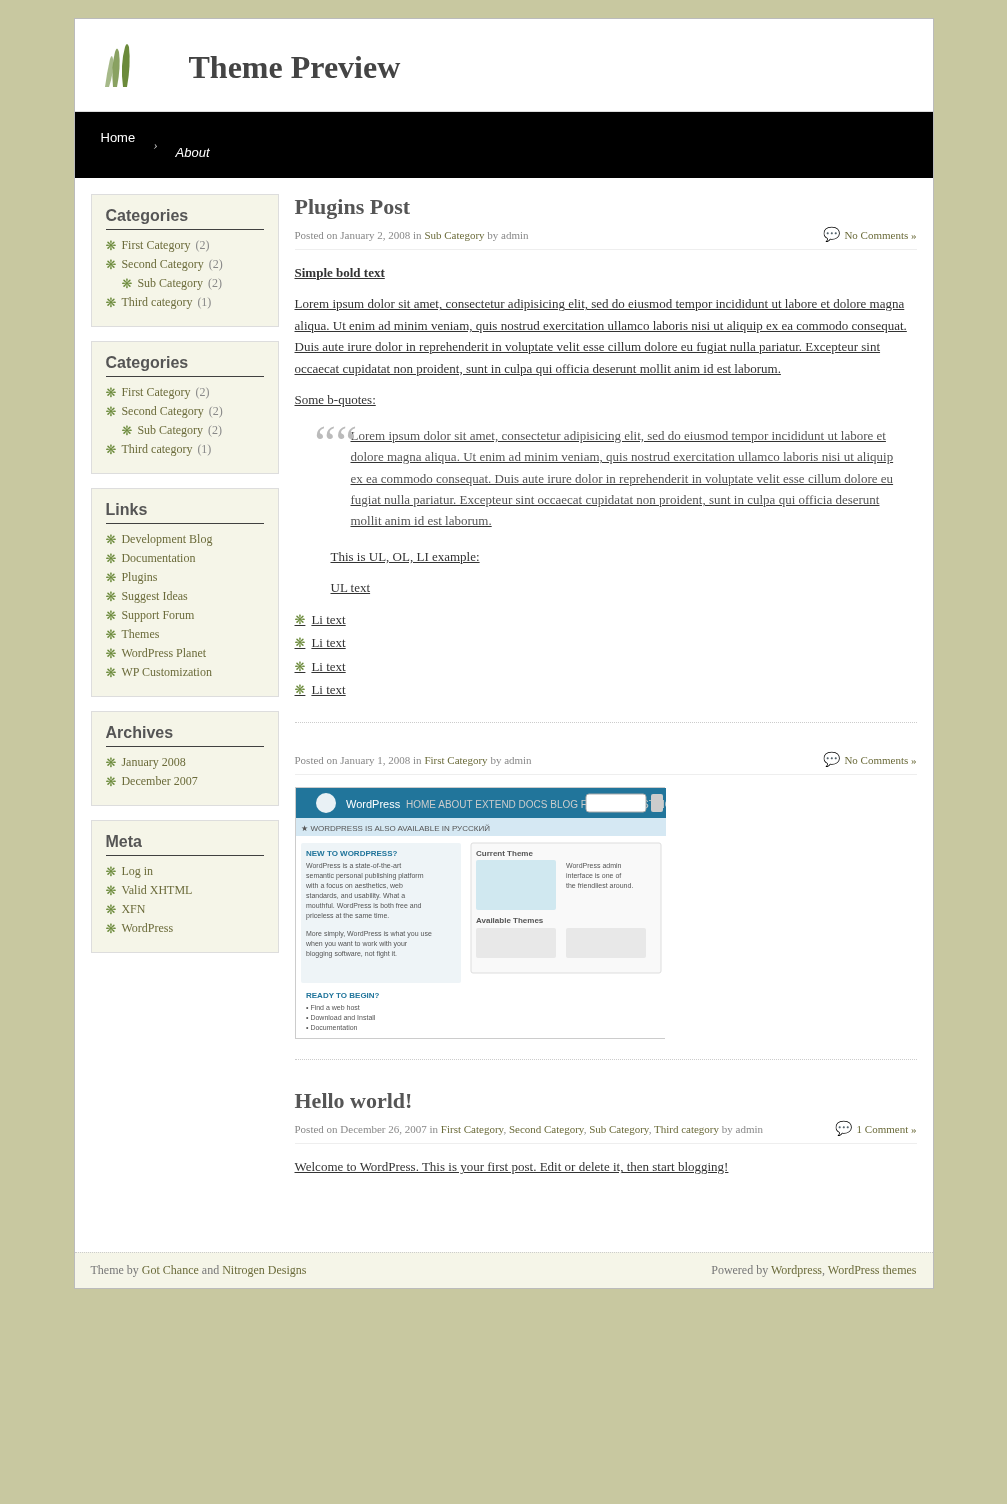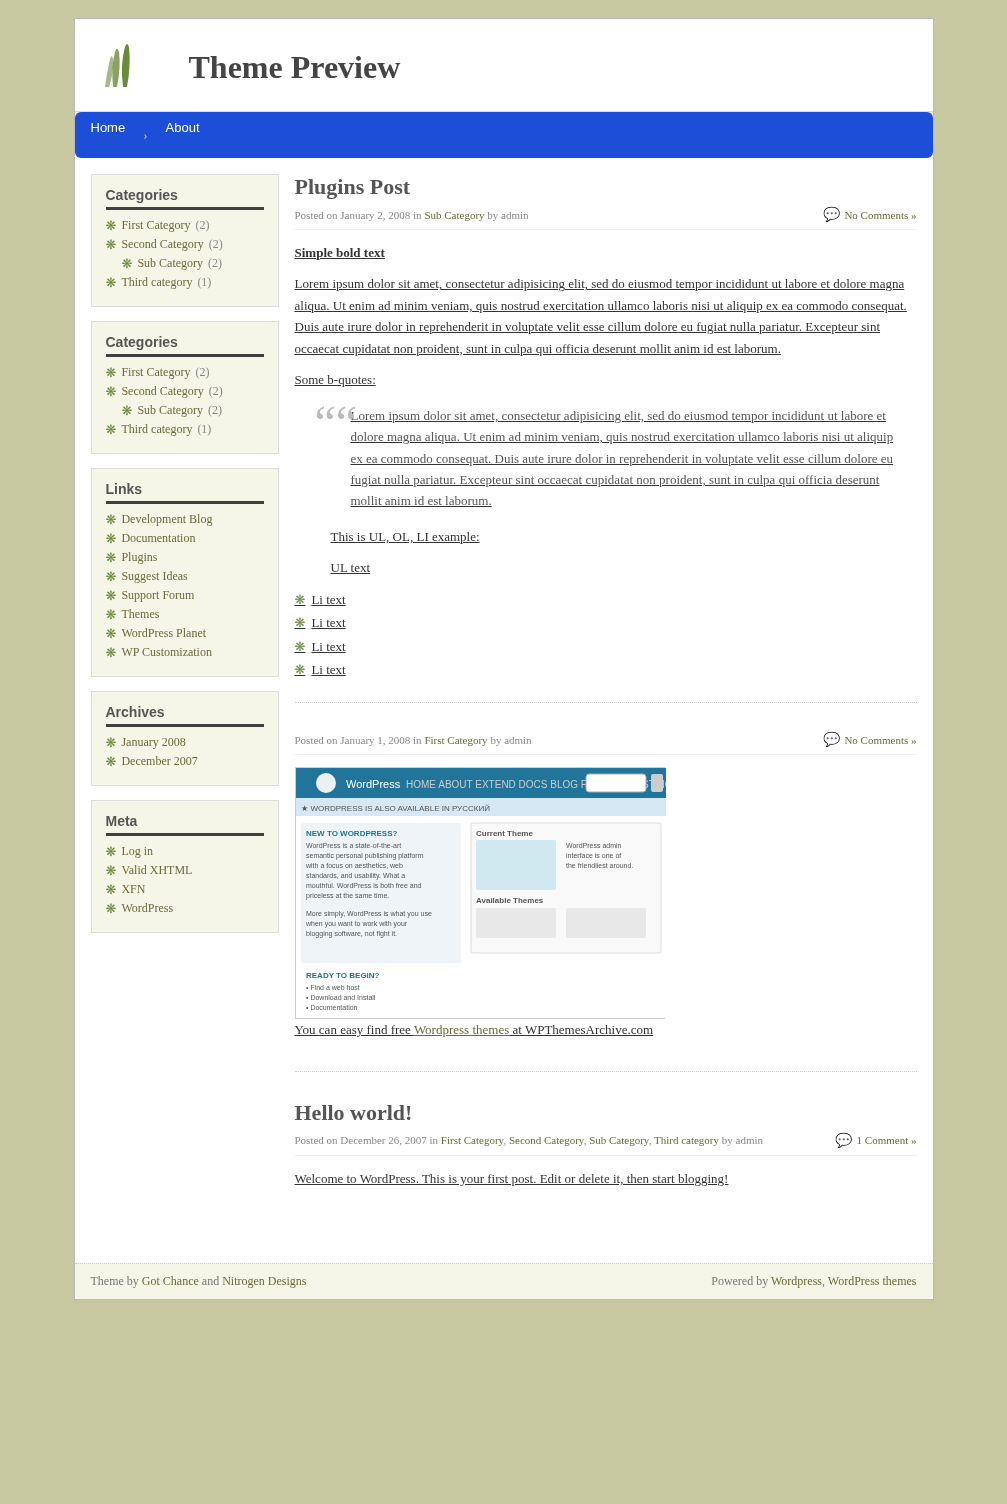--- a/index.html
+++ b/index.html
@@ -7,32 +7,32 @@
 
     #wrapper { width: 860px; margin: 18px auto; background: #fff; border: 1px solid #bbb; }
 
     
     #header { background: #fff; padding: 18px 20px 14px 20px; border-bottom: 1px solid #ddd; display: flex; align-items: center; gap: 20px; }
     #header-logo { width: 60px; height: 60px; margin-right: 14px; flex-shrink: 0; }
     #header-logo svg { width: 60px; height: 60px; }
     #header-title { font-size: 32px; font-weight: bold; color: #444; font-family: Georgia, serif; }
 
     
-    #nav { background: #1d4ed8; padding: 0; border-radius: 6px; }
+    #nav { background: #000000; padding: 10px; }
     #nav ul { list-style: none; display: flex; }
     #nav ul li a { display: block; color: #fff; text-decoration: none; padding: 8px 16px; font-size: 13px; font-family: Arial, sans-serif; }
     #nav ul li.sep::before { content: '›'; color: #ccc; padding: 8px 2px; display: inline-block; line-height: 30px; }
 
     
     #content-wrap { display: flex; padding: 16px; gap: 16px; }
 
     
     #sidebar { width: 188px; flex-shrink: 0; }
     .sidebar-box { background: #f5f5e8; border: 1px solid #ddd; padding: 12px 14px; margin-bottom: 14px; }
-    .sidebar-box h3 { font-size: 14px; font-weight: bold; color: #555; margin-bottom: 8px; border-bottom: 3px solid #404040; padding-bottom: 4px; font-family: Arial, sans-serif; }
+    .sidebar-box h3 { font-size: 16px; font-weight: bold; color: #555; margin-bottom: 8px; border-bottom: 1px solid #404040; padding-bottom: 4px; font-family: Arial, sans-serif; }
     .sidebar-box ul { list-style: none; }
     .sidebar-box ul li { margin-bottom: 3px; font-size: 12px; display: flex; align-items: flex-start; }
     .sidebar-box ul li.sub { padding-left: 16px; }
     .bullet { color: #6b8a3a; margin-right: 5px; flex-shrink: 0; font-size: 13px; }
     .sidebar-box ul li a { color: #6b6b3a; text-decoration: none; }
     .sidebar-box ul li span.count { color: #888; margin-left: 2px; }
 
     
     #main { flex: 1; min-width: 0; }
     .post { margin-bottom: 28px; border-bottom: 1px dotted #ccc; padding-bottom: 20px; }
@@ -73,21 +73,21 @@
       </svg>
     </div>
     <h1 id="header-title">Theme Preview</h1>
   </div>
 
   <nav id="nav">
     <ul>
       <li>
         <a href="#">Home</a>
       </li>
-      <li class="sep" style="display:flex;align-items:flex-start;">
+      <li class="sep" style="display:flex;align-items:flex-end;font-style:italic;">
         <a href="#">About</a>
       </li>
     </ul>
   </nav>
 
   <div id="content-wrap">
 
     <div id="sidebar">
 
       <div class="sidebar-box">
@@ -300,23 +300,20 @@
               <text x="180" y="135" font-size="8" font-weight="bold" fill="#555" font-family="Arial">Available Themes</text>
               <rect x="180" y="140" width="80" height="30" fill="#e8e8e8" rx="2"></rect>
               <rect x="270" y="140" width="80" height="30" fill="#e8e8e8" rx="2"></rect>
 
               <text x="10" y="210" font-size="8" font-weight="bold" fill="#21759b" font-family="Arial">READY TO BEGIN?</text>
               <text x="10" y="222" font-size="7" fill="#555" font-family="Arial">• Find a web host</text>
               <text x="10" y="232" font-size="7" fill="#555" font-family="Arial">• Download and Install</text>
               <text x="10" y="242" font-size="7" fill="#555" font-family="Arial">• Documentation</text>
             </svg>
           </div>
-          <p>
-            <span>You can easy find free </span><a href="#">Wordpress themes</a><span> at WPThemesArchive.com</span>
-          </p>
         </div>
       </div>
 
       <div class="post">
         <h2 class="post-title">Hello world!</h2>
         <div class="post-meta">
           <span>
             Posted on <span>December 26, 2007</span> in
             <a href="#">First Category</a>,
             <a href="#">Second Category</a>,

